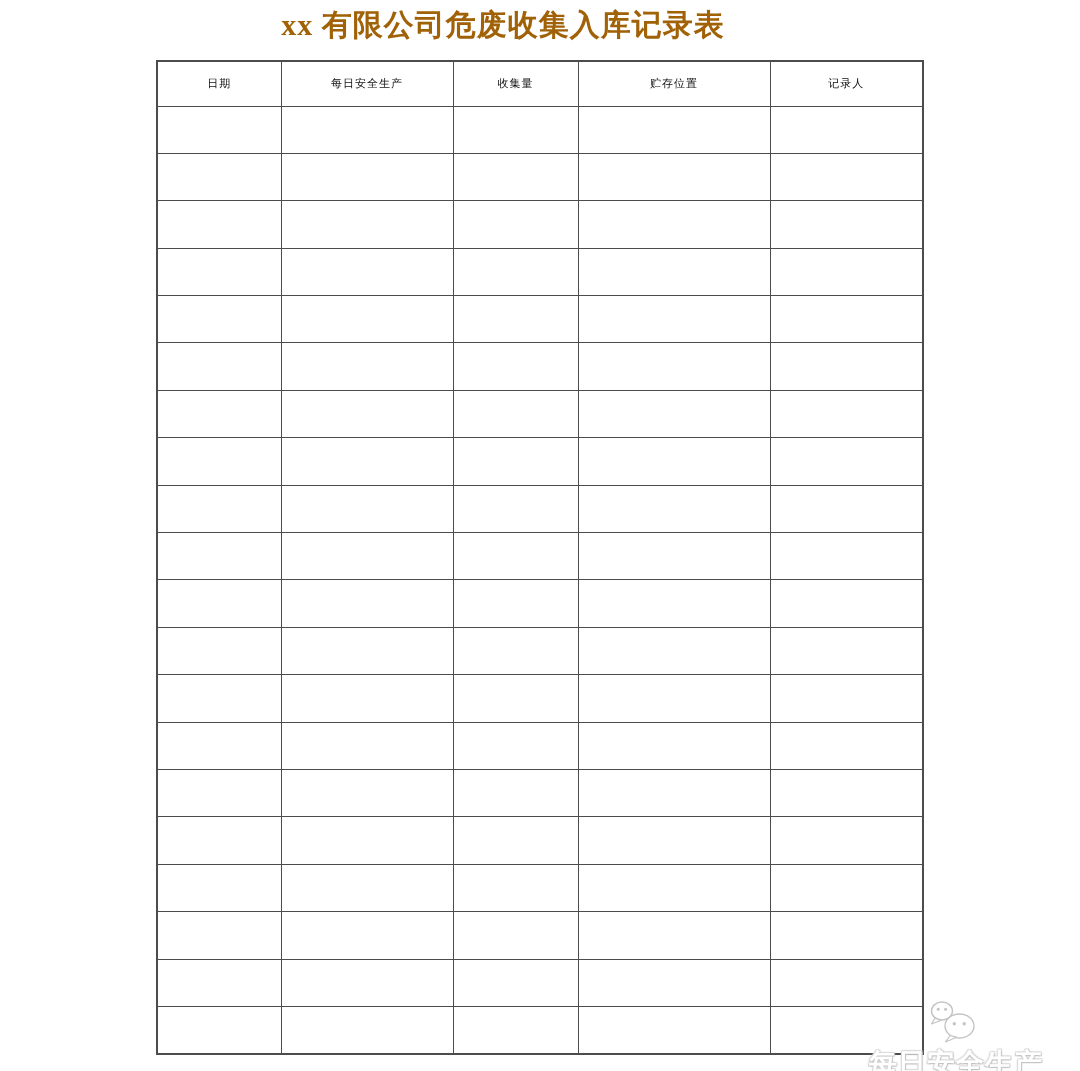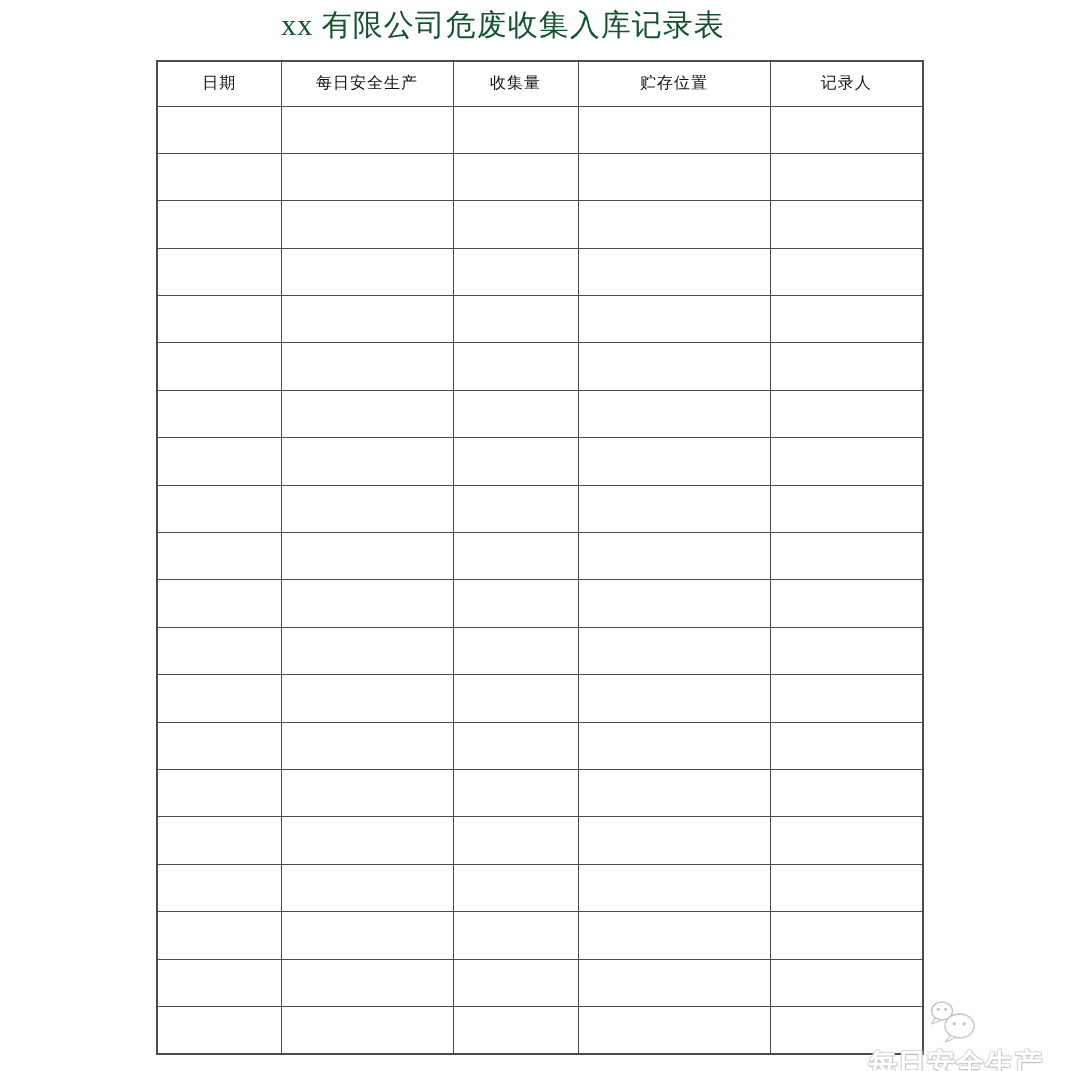--- a/index.html
+++ b/index.html
@@ -23,23 +23,23 @@
     position: absolute;
     inset: 0;
   }
   .doc-title {
     position: absolute;
     top: 5px;
     left: 0;
     width: 1006px;
     text-align: center;
     font-size: 30px;
-    font-weight: normal;
+    font-weight: bold;
     letter-spacing: 1px;
-    color: #14532d;
+    color: #a16207;
     white-space: nowrap;
   }
   table.record-table {
     position: absolute;
     left: 156px;
     top: 60px;
     width: 766px;
     border-collapse: collapse;
     table-layout: fixed;
     border: 2px solid var(--border-color);
@@ -48,21 +48,21 @@
   .record-table col.c2 { width: 172px; }
   .record-table col.c3 { width: 125px; }
   .record-table col.c4 { width: 192px; }
   .record-table col.c5 { width: 153px; }
   .record-table th, .record-table td {
     border: 1.5px solid var(--border-color);
     padding: 0;
   }
   .record-table thead tr { height: 45px; }
   .record-table thead th {
-    font-size: 16px;
+    font-size: 11px;
     font-weight: normal;
     text-align: center;
     vertical-align: middle;
     letter-spacing: 1px;
     color: var(--text-color);
     margin-top: 40px;
   }
   .record-table tbody tr { height: 47.4px; }
   .watermark {
     position: absolute;

